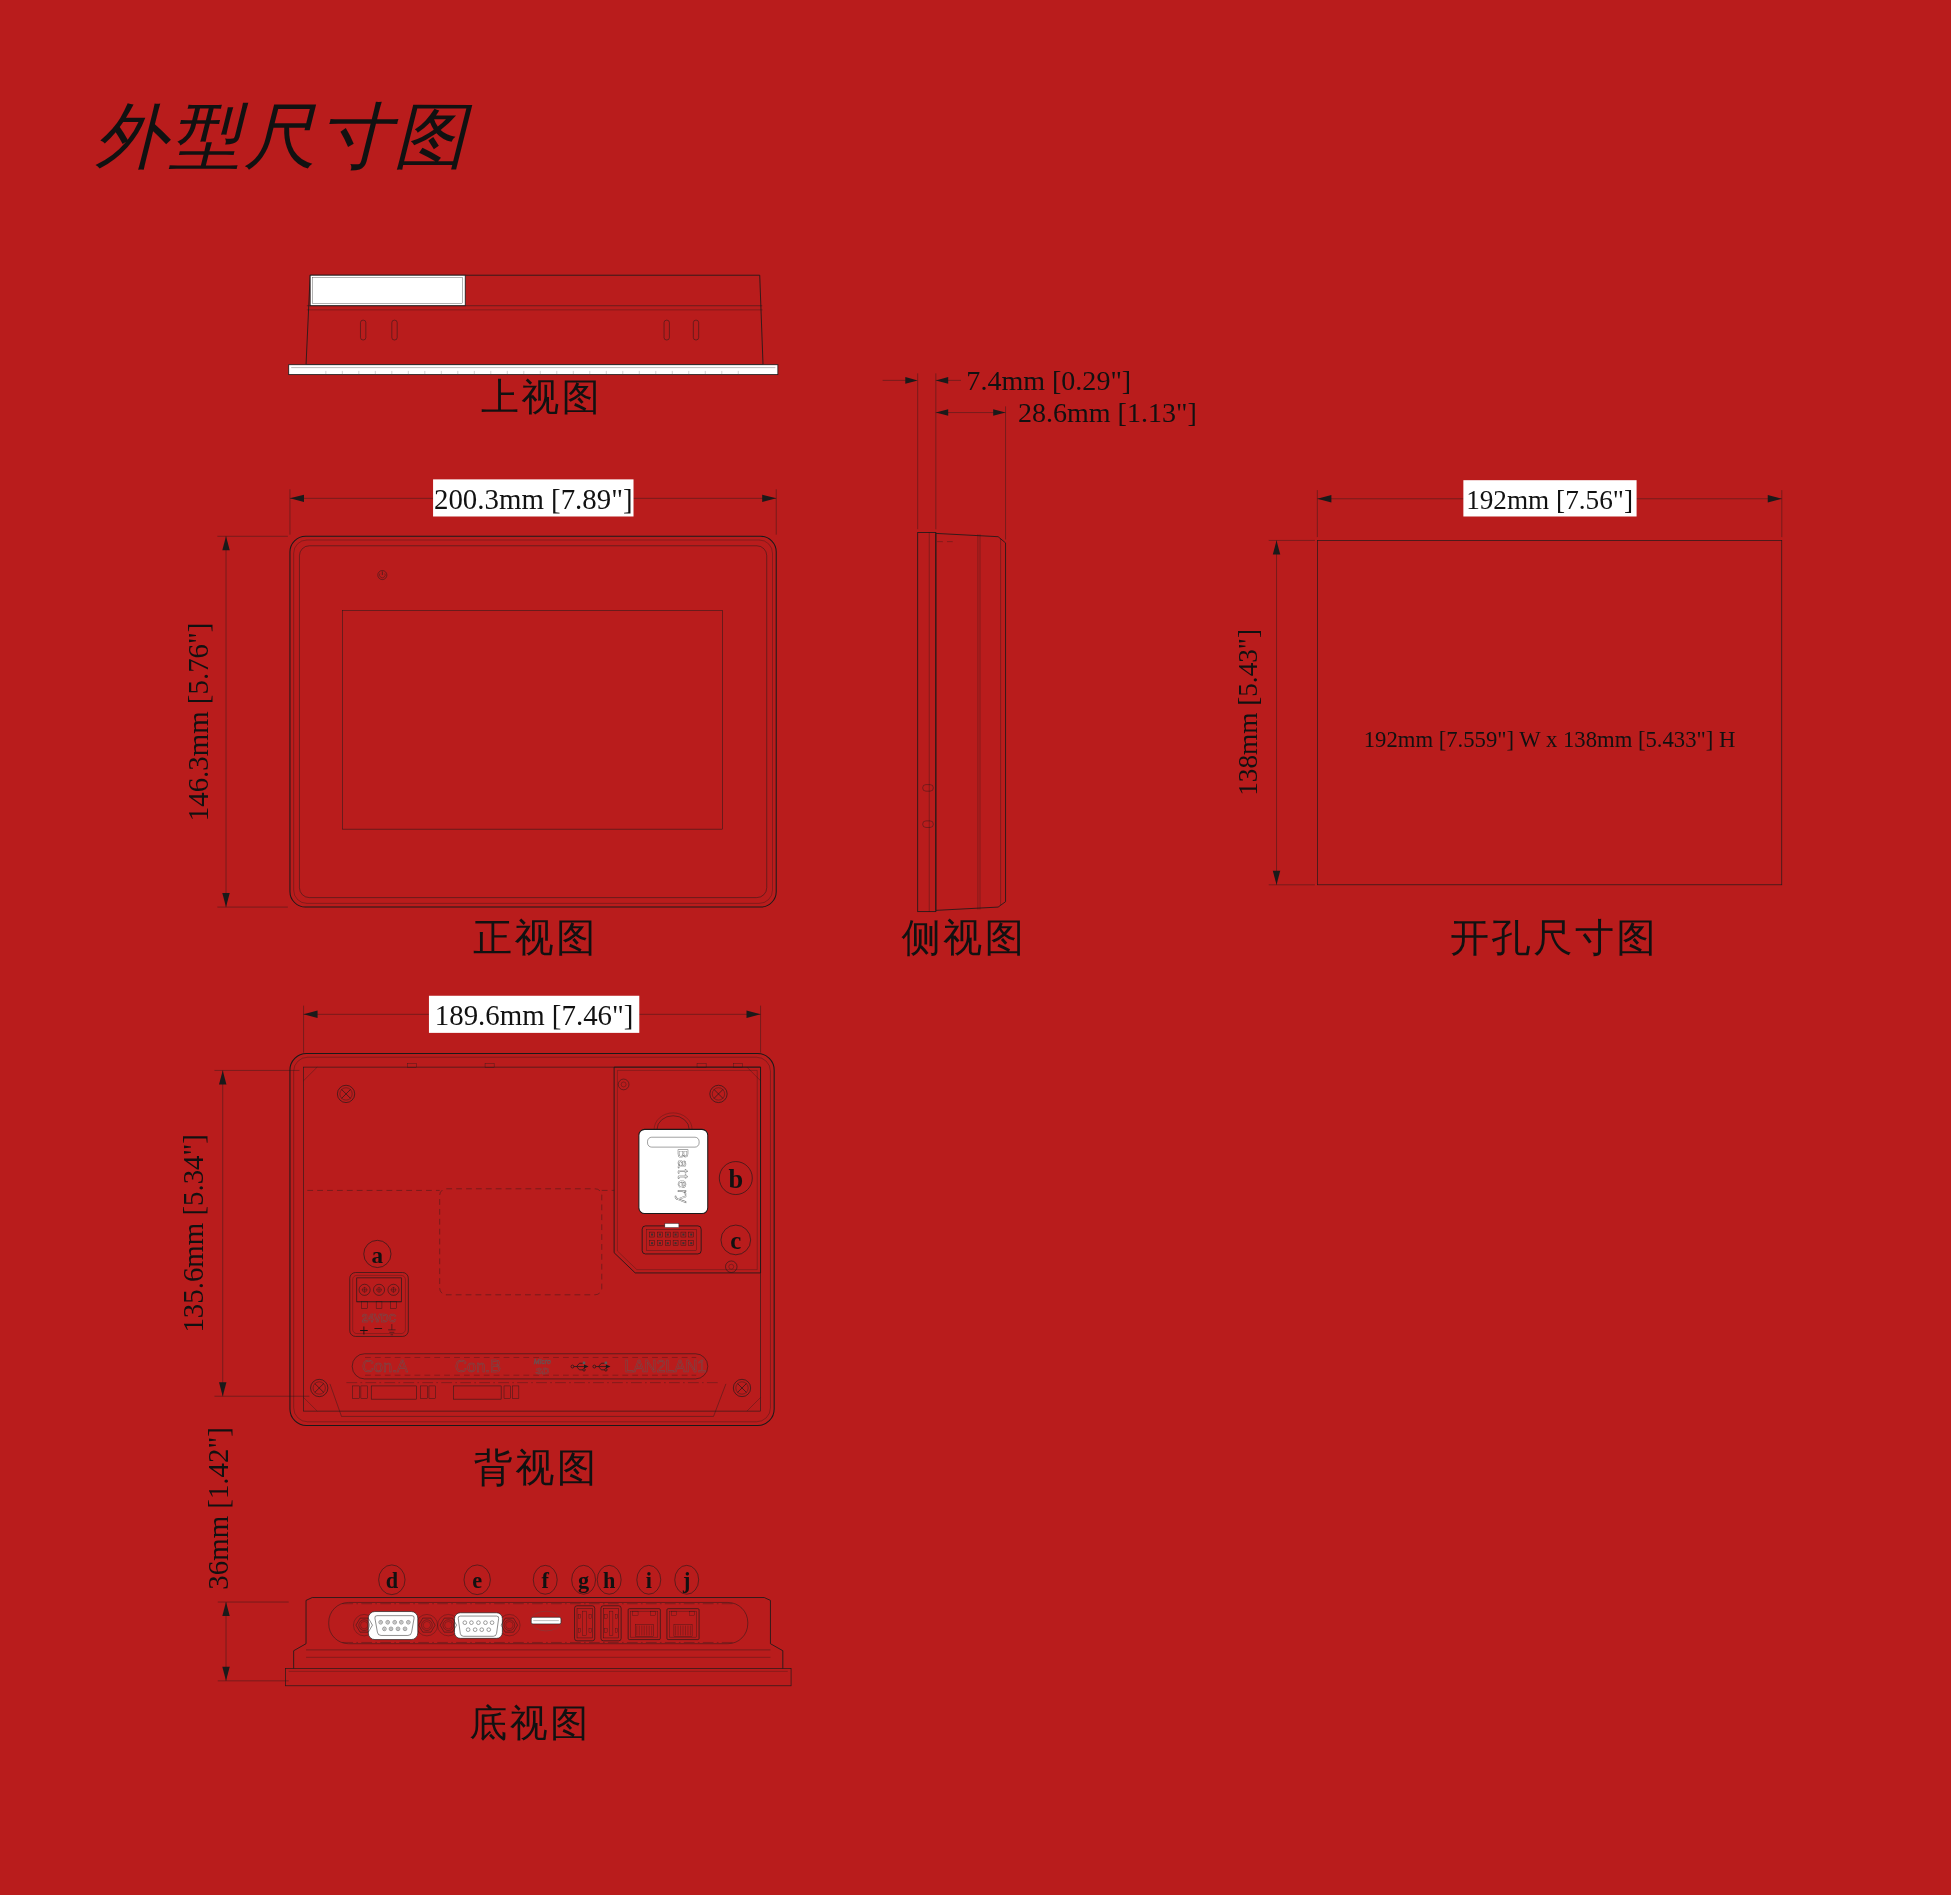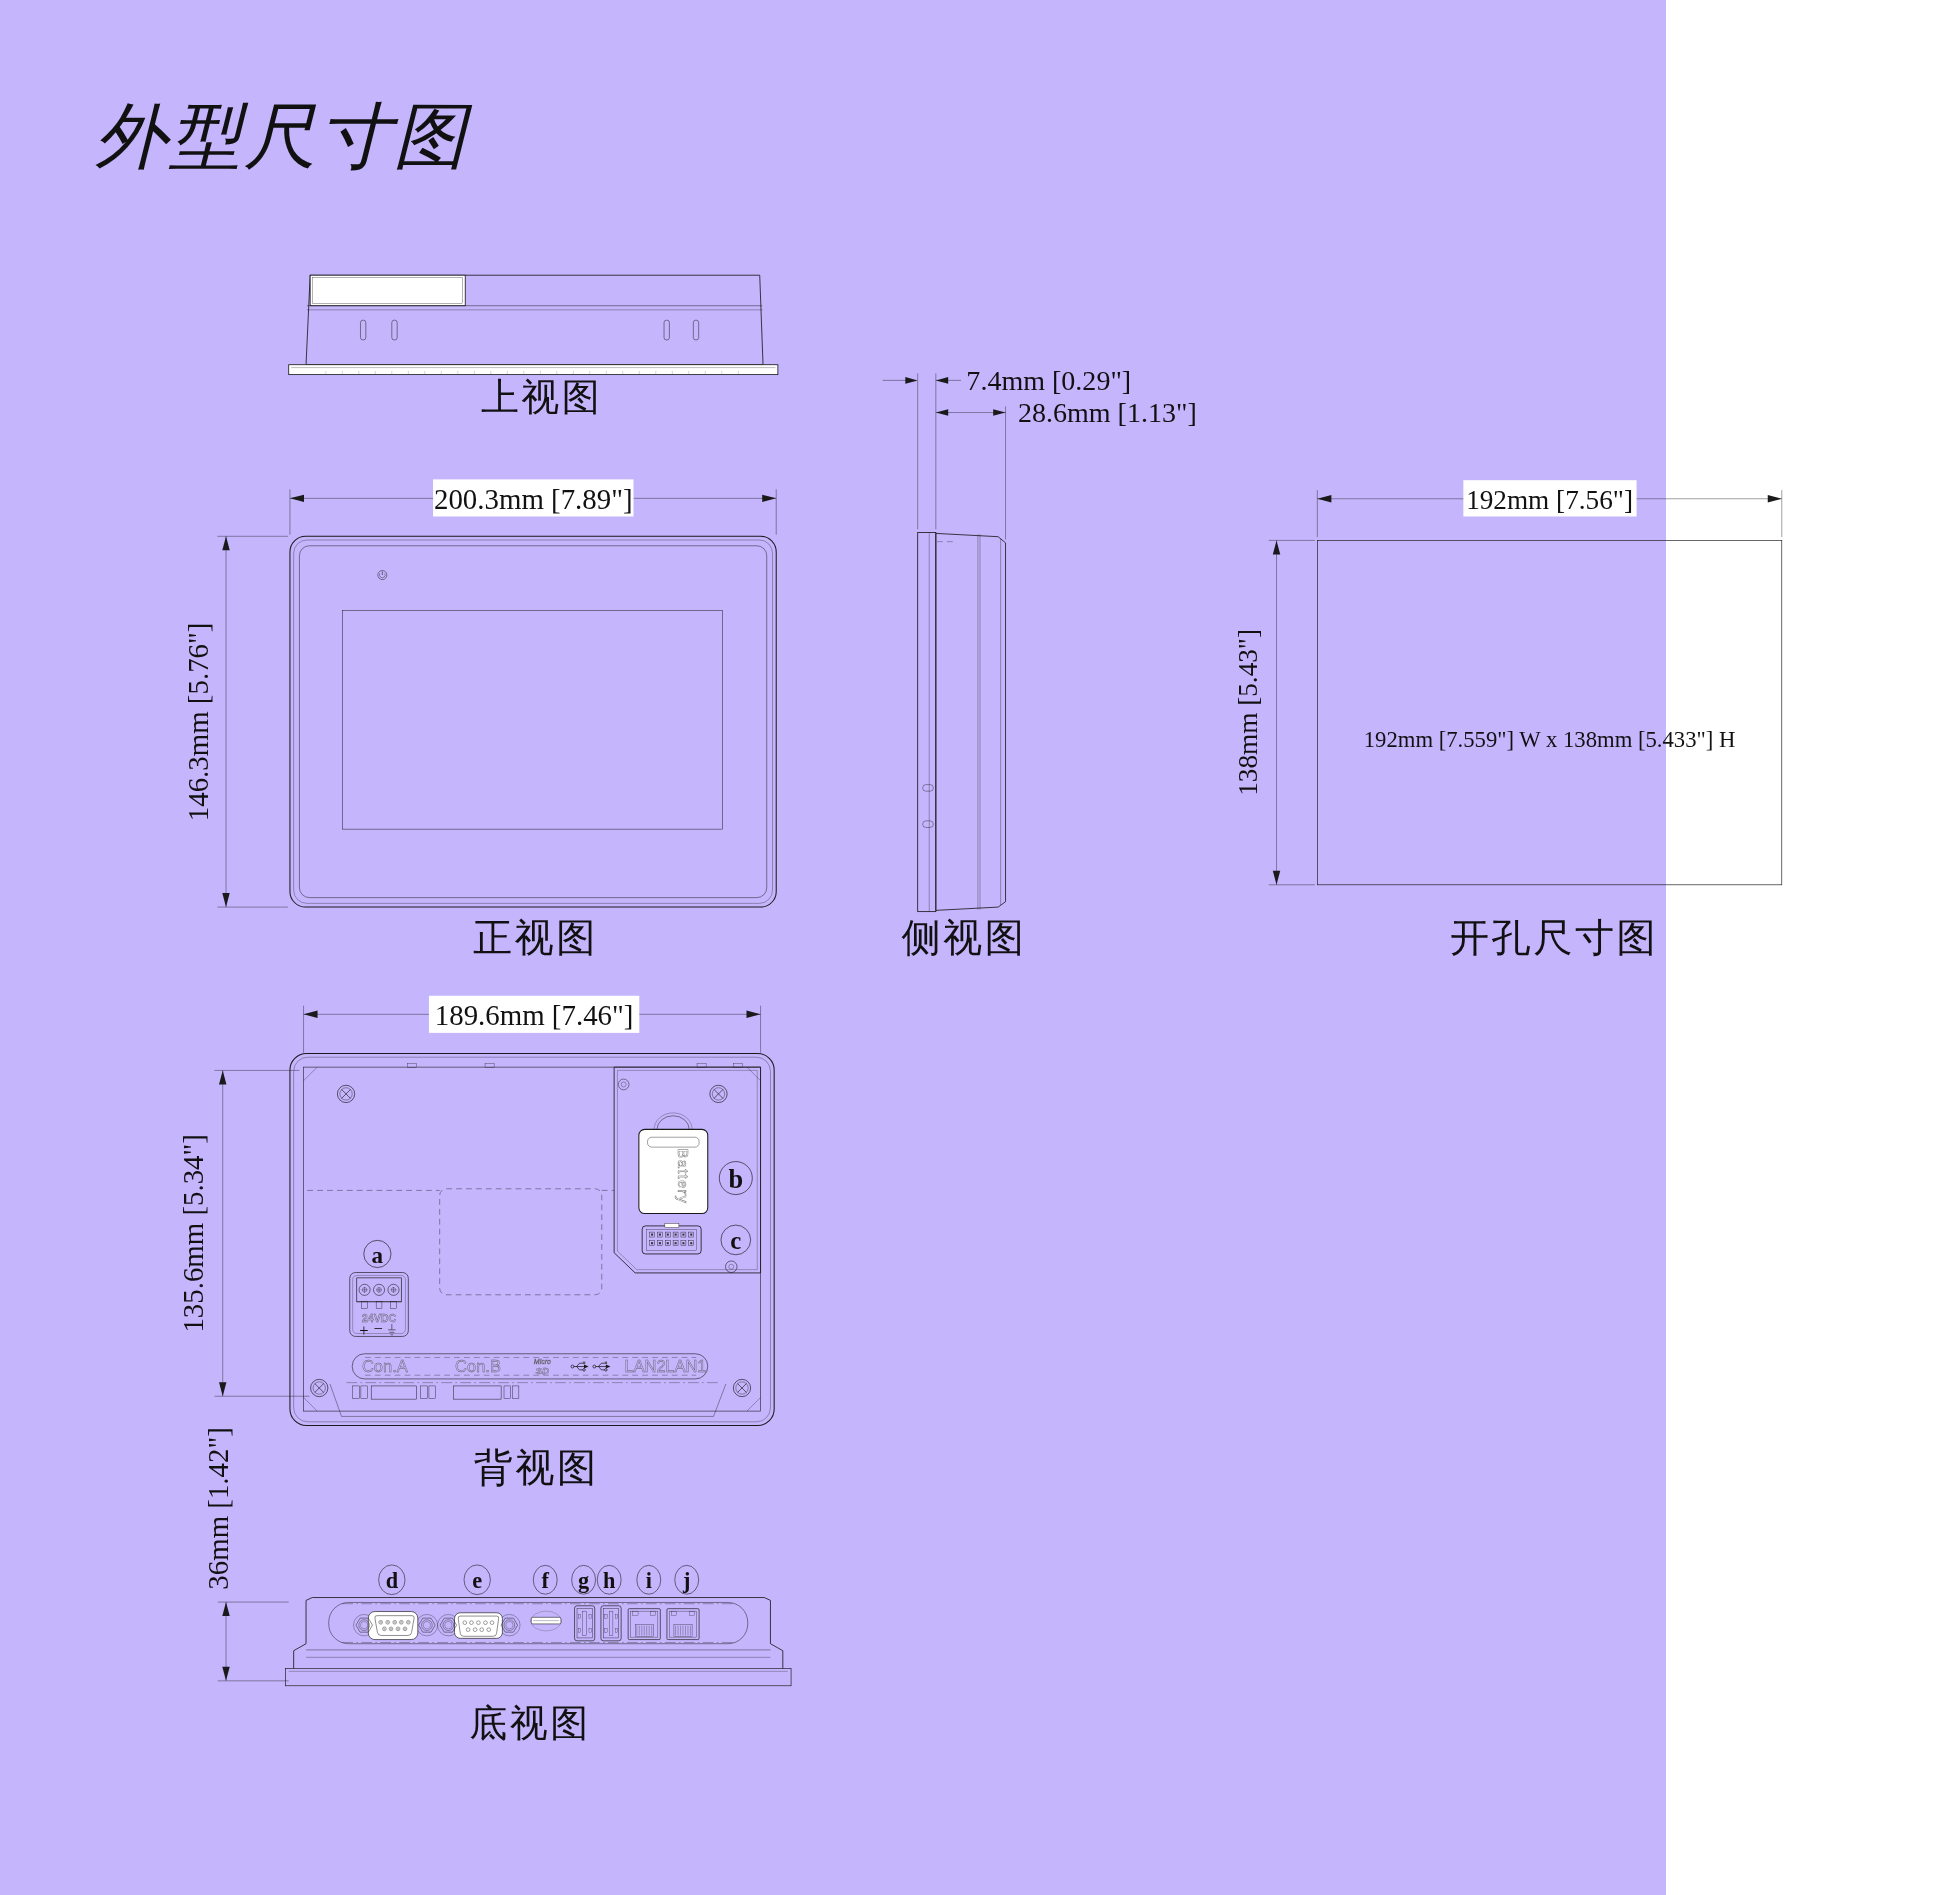--- a/index.html
+++ b/index.html
@@ -1,16 +1,16 @@
 <!DOCTYPE html>
 <html style="font-size:6.6px"><head>
 <meta charset="utf-8">
 <style>
   html,body{margin:0;padding:0;background:#ffffff;}
-  #canvas{position:relative;width:1666px;height:1895px;background:#c4b5fd;}
+  #canvas{position:relative;width:1951px;height:1895px;background:#b91c1c;}
   svg{display:block;}
   .ln{fill:none;stroke:#1a1a1a;stroke-linecap:butt;stroke-linejoin:miter;}
   .fw{fill:#ffffff;stroke:#1a1a1a;}
   .w25{stroke-width:2.5}
   .w2{stroke-width:2}
   .w16{stroke-width:1.6}
   .w14{stroke-width:1.4}
   .w12{stroke-width:1.2}
   .w1{stroke-width:1}
   .w08{stroke-width:0.8}

